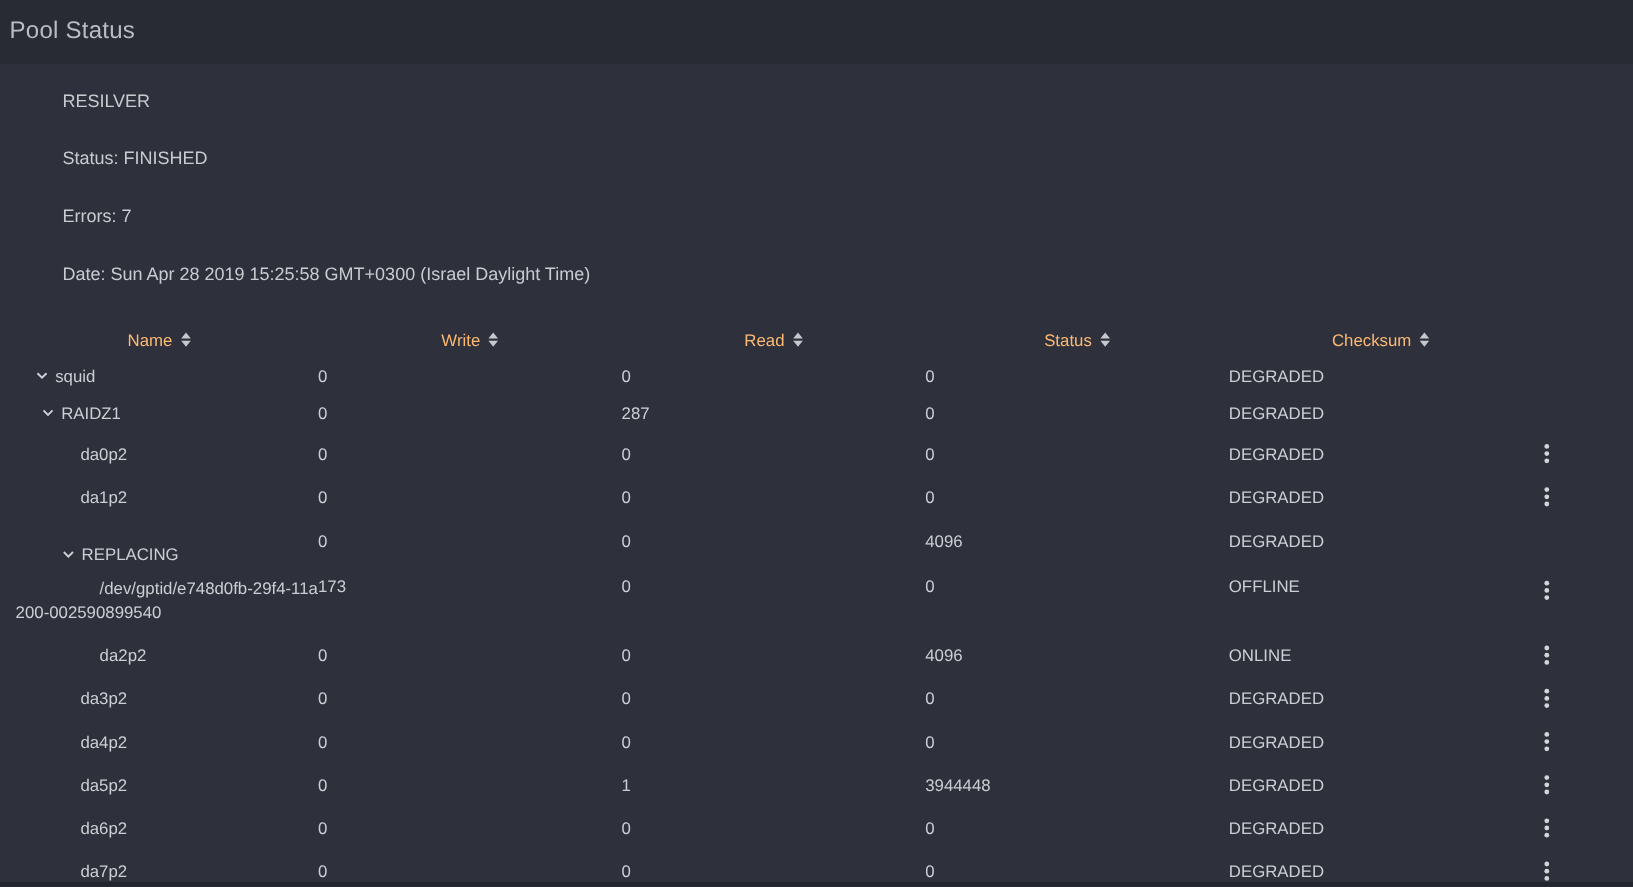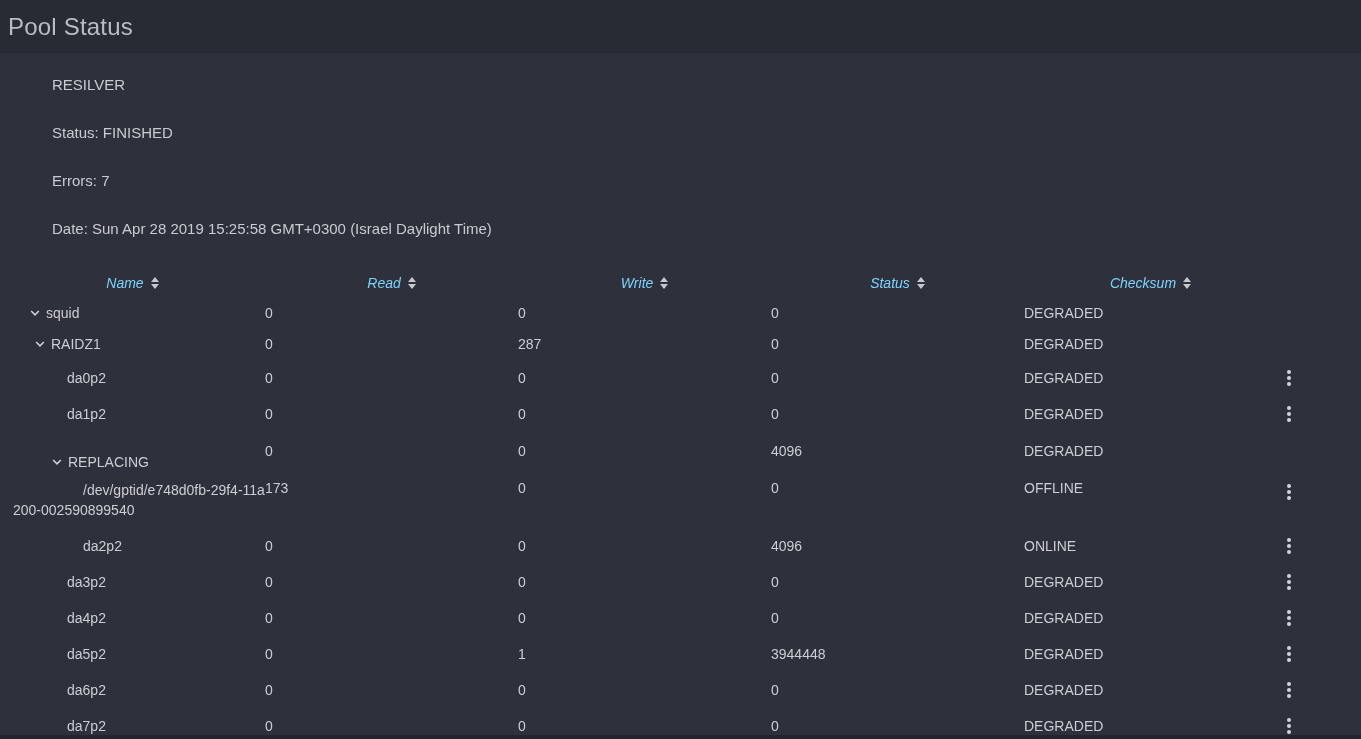--- a/index.html
+++ b/index.html
@@ -12,21 +12,21 @@
   }
   
   .topbar {
     height: 53px;
     background: #292b34;
     display: flex;
     align-items: center;
     padding-left: 8px;
   }
   .page-title {
-    font-size: 24px;
+    font-size: 20px;
     font-weight: 400;
     color: #b9bcc4;
     letter-spacing: .2px;
   }
   
   .meta {
     padding: 23px 0 0 8px;
     font-size: 15px;
     color: #c9cbd0;
   }
@@ -38,21 +38,21 @@
   
   .table {
     margin-top: 27px;
     font-size: 14px;
   }
   .thead-row, .tr {
     display: grid;
     grid-template-columns: 265px 253px 253px 253px 253px 1fr;
     align-items: center;
   }
-  .thead-row { min-height: 30px; color: #7dd3fc; font-style: italic; }
+  .thead-row { min-height: 30px; color: #fdba74; }
   .th {
     display: flex;
     justify-content: center;
     align-items: center;
     gap: 7px;
     cursor: pointer;
     user-select: none;
   }
   .sort { display: inline-flex; flex-direction: column; gap: 2px; }
   .sort b {
@@ -126,28 +126,28 @@
   <div class="table">
     <div class="thead-row">
         <div class="th">
           <span>Name</span>
           <span class="sort">
             <b class="up"></b>
             <b class="dn"></b>
           </span>
         </div>
         <div class="th">
+          <span>Write</span>
+          <span class="sort">
+            <b class="up"></b>
+            <b class="dn"></b>
+          </span>
+        </div>
+        <div class="th">
           <span>Read</span>
-          <span class="sort">
-            <b class="up"></b>
-            <b class="dn"></b>
-          </span>
-        </div>
-        <div class="th">
-          <span>Write</span>
           <span class="sort">
             <b class="up"></b>
             <b class="dn"></b>
           </span>
         </div>
         <div class="th">
           <span>Status</span>
           <span class="sort">
             <b class="up"></b>
             <b class="dn"></b>

